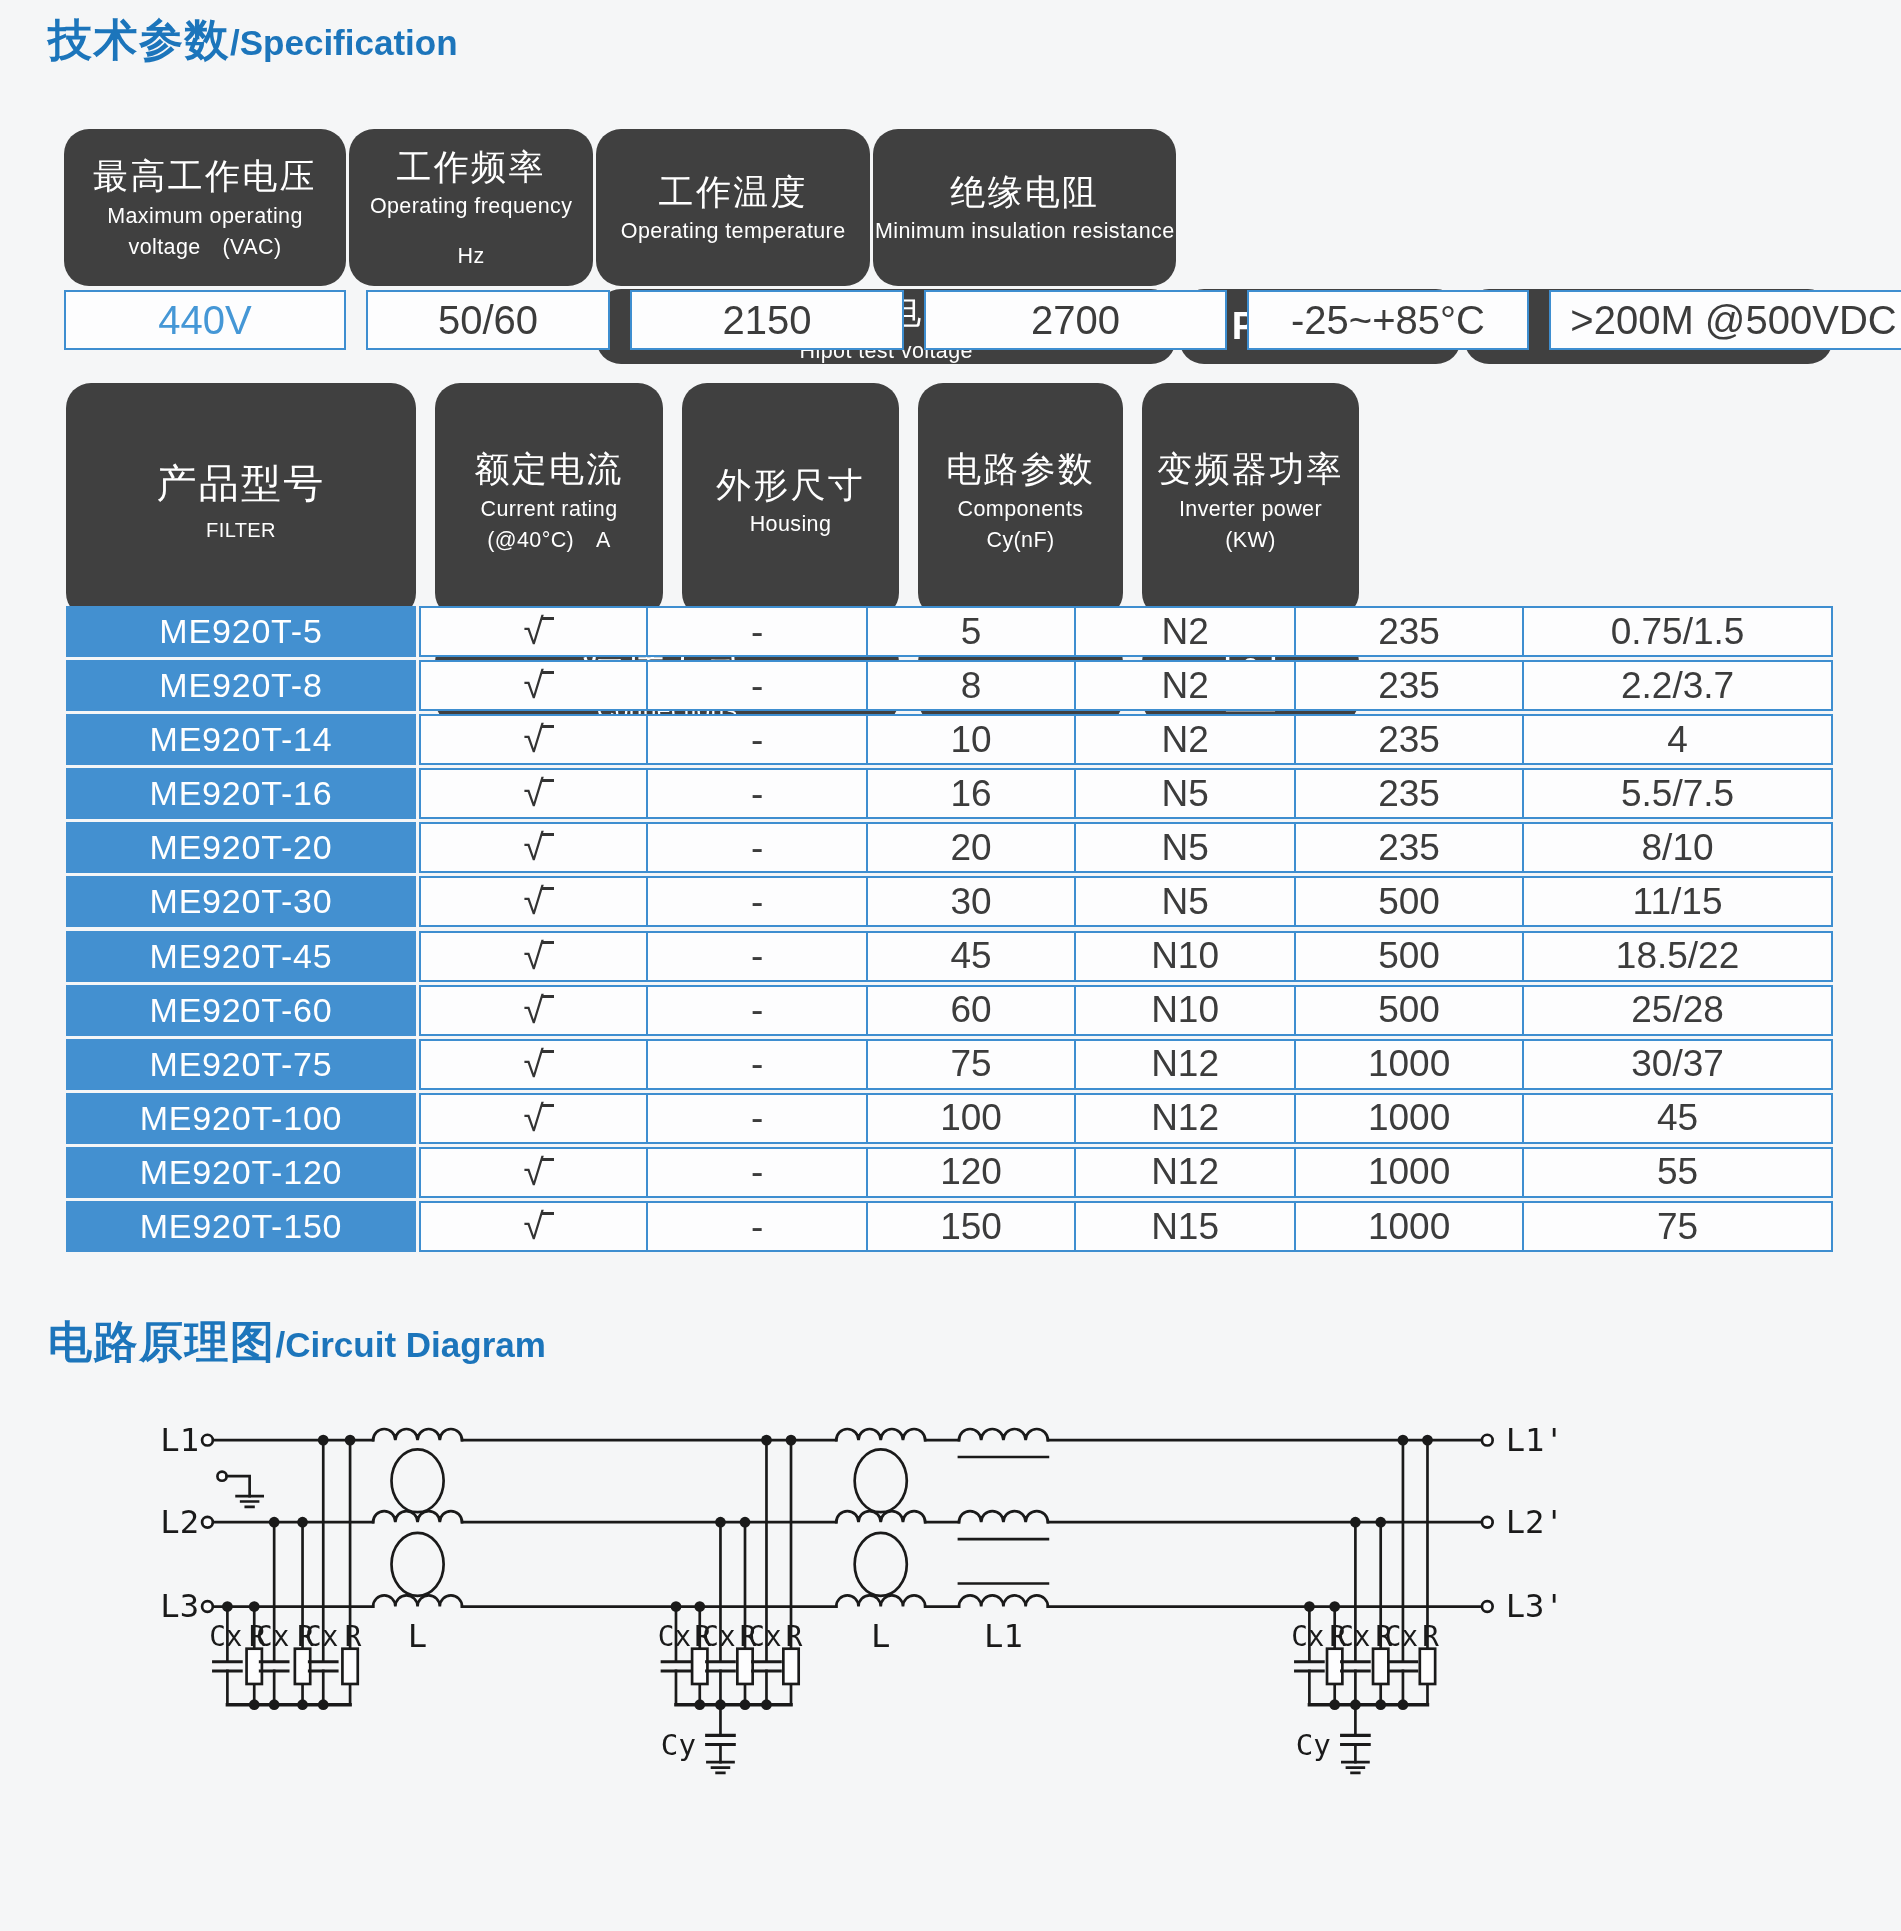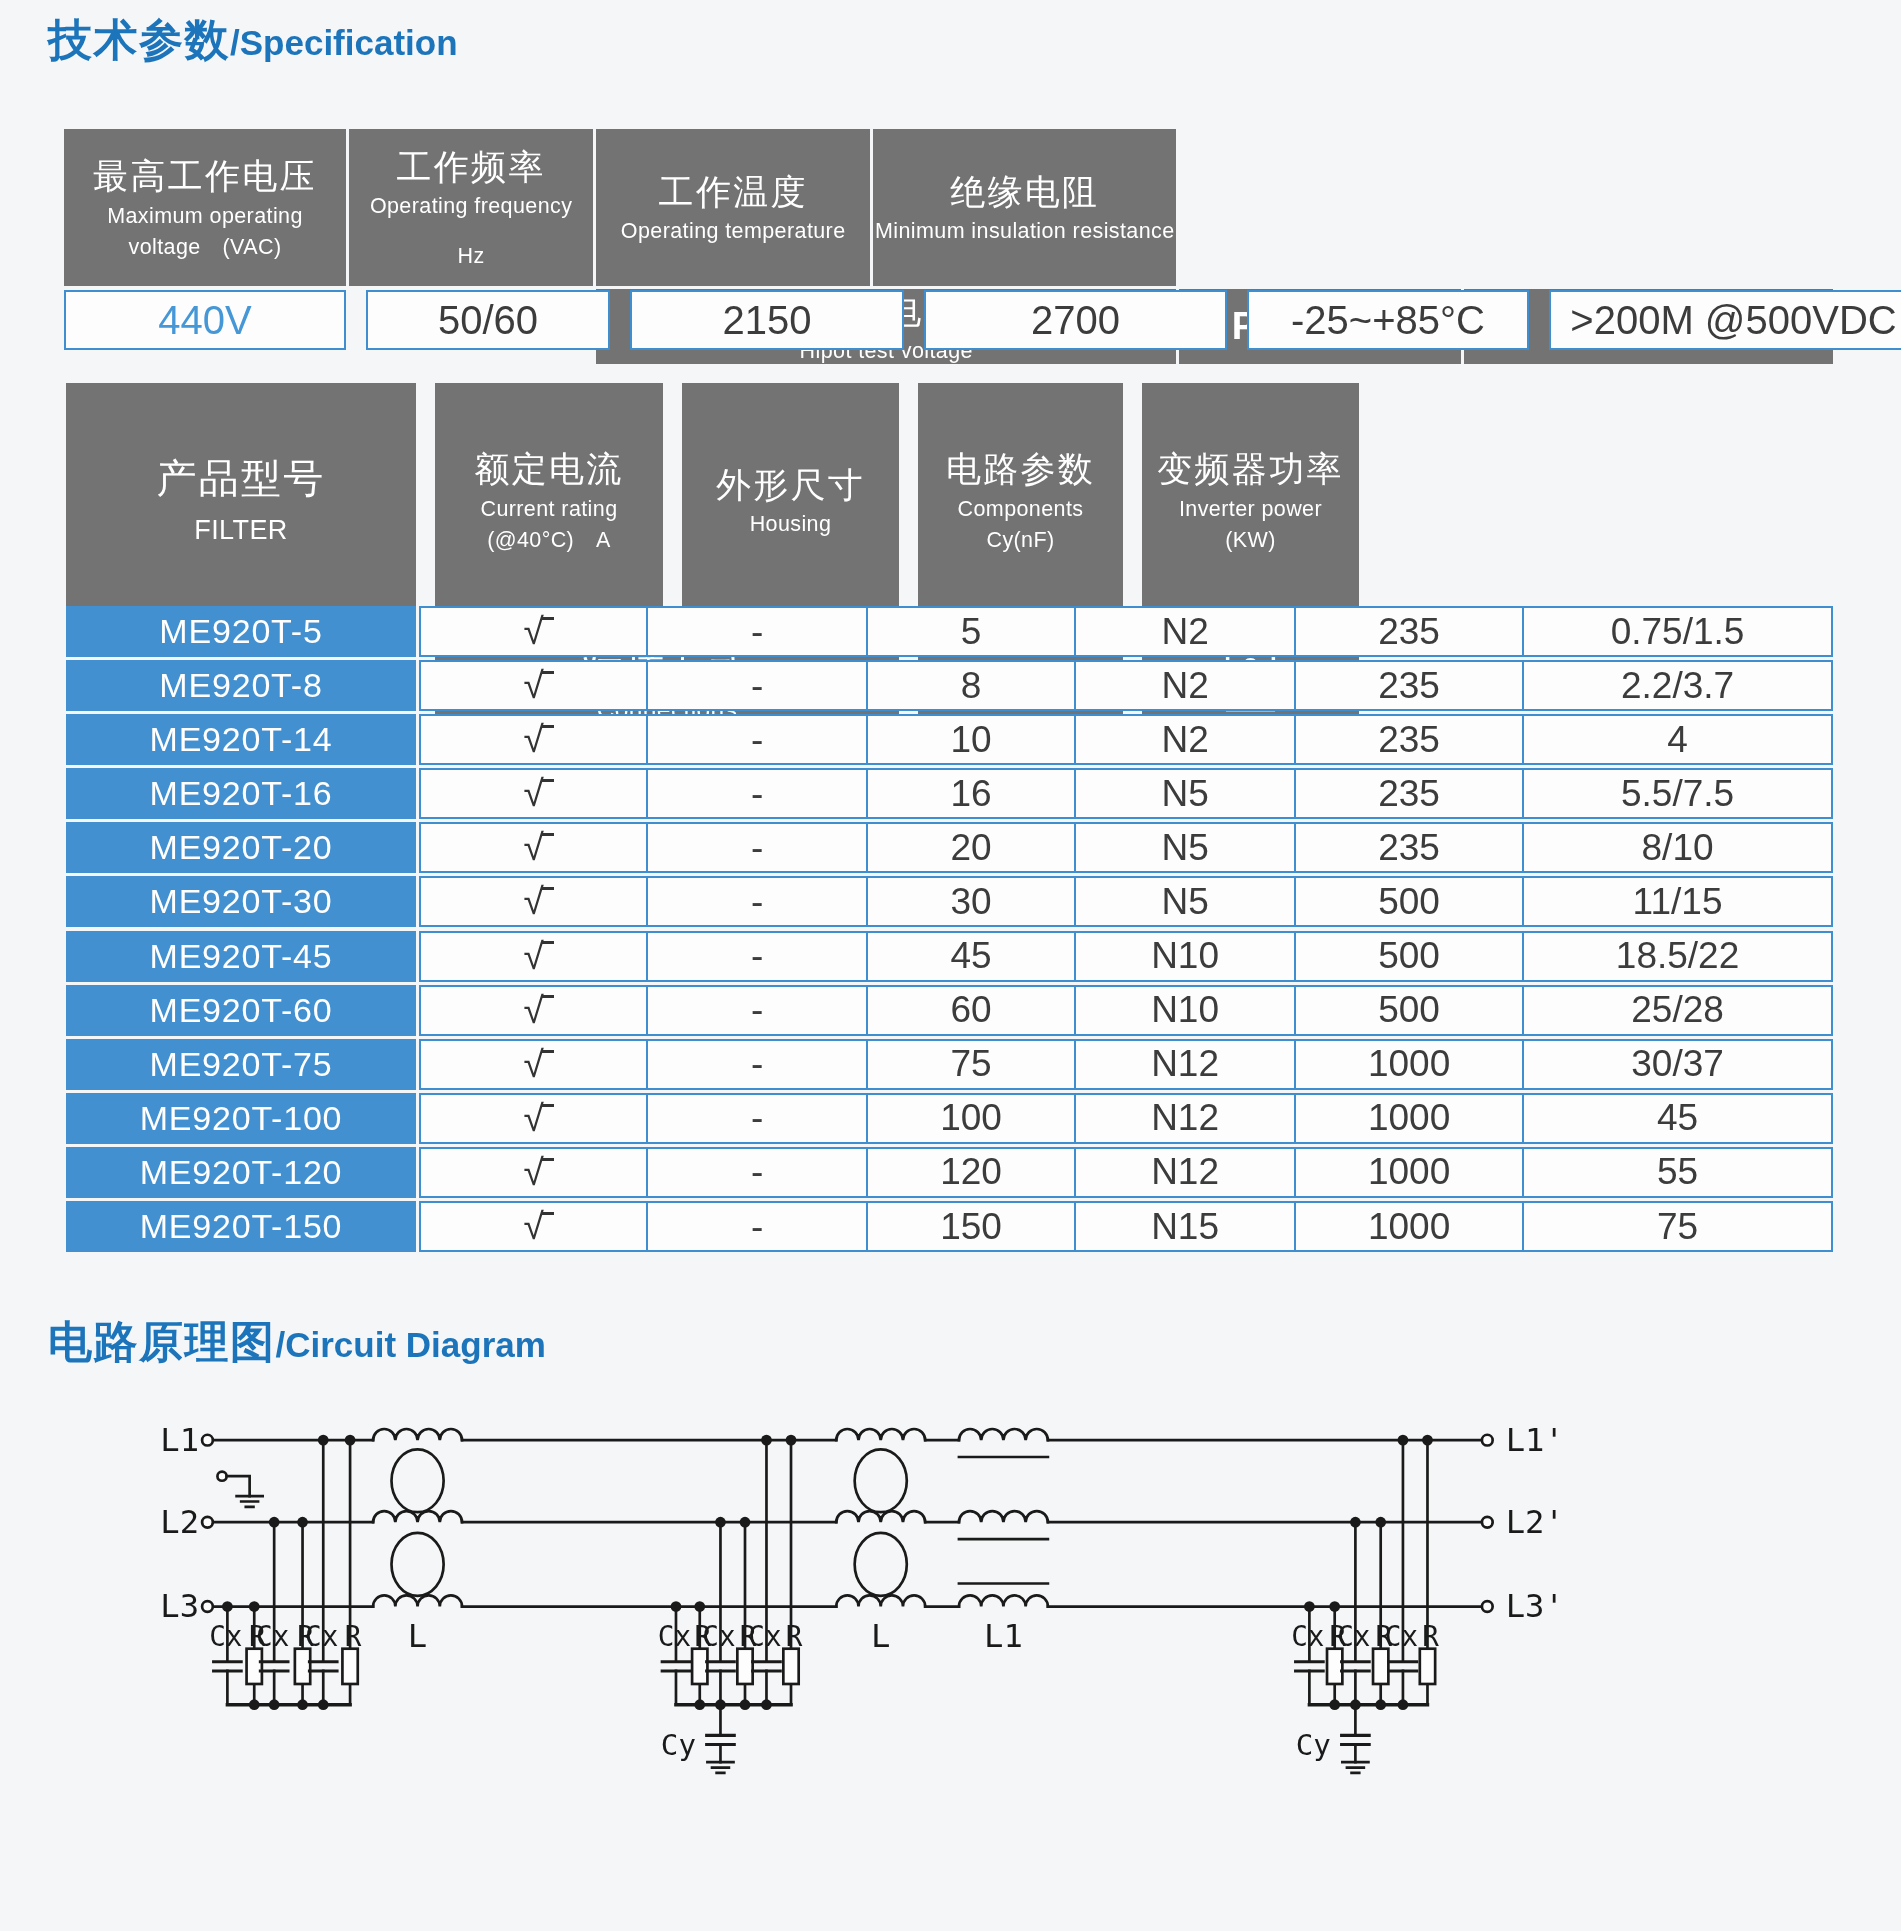--- a/index.html
+++ b/index.html
@@ -11,23 +11,23 @@
   }
   
   .sec-title{position:absolute;left:48px;white-space:nowrap;}
   .sec-title .cn{font-size:44px;font-weight:700;color:#1c75bb;letter-spacing:1.5px;}
   .sec-title .en{font-size:35px;font-weight:600;color:#1c75bb;}
   #spec-title{top:10.7px;}
   #circuit-title{top:1313px;}
 
   
   .hcell{
-    background:#737373;color:#fff;
+    background:#404040;color:#fff;
     display:flex;flex-direction:column;align-items:center;justify-content:center;
-    text-align:center;line-height:1.25;
+    text-align:center;line-height:1.25;border-radius:25px;
   }
   .hcell .cn{font-size:35px;letter-spacing:2.3px;font-weight:500;}
   .hcell .en{font-size:21.5px;font-weight:400;margin-top:4.6px;letter-spacing:0.4px;}
   .hcell .sub-big{font-size:38px;font-weight:600;letter-spacing:0.8px;}
 
   
   #spec-table{
     position:absolute;left:64px;top:129px;width:1770px;
     display:grid;grid-template-columns:282px 244px 274px 303px 282px 369px;
     grid-template-rows:87px 67px;gap:3.1px;
@@ -124,21 +124,21 @@
   <div class="vcell">50/60</div>
   <div class="vcell">2150</div>
   <div class="vcell">2700</div>
   <div class="vcell">-25~+85°C</div>
   <div class="vcell">&gt;200M @500VDC</div>
 </div>
 
 <div id="filter-header">
   <div class="hcell rspan">
     <div class="cn" style="font-size:40px;">产品型号</div>
-    <div class="en" style="font-size:27px;margin-top:10.7px;">FILTER</div>
+    <div class="en" style="font-size:20px;margin-top:10.7px;">FILTER</div>
   </div>
   <div class="hcell" id="filter-conn-main">
     <div class="cn" style="font-size:40px;">端接方式</div>
     <div class="en" style="font-size:24.5px;margin-top:7.7px;">Connections</div>
   </div>
   <div class="hcell">
     <svg width="103" height="44" viewBox="0 0 150 64">
       <rect x="4" y="8" width="142" height="52" rx="3" fill="none" stroke="#fff" stroke-width="5"></rect>
       <line x1="10" y1="2" x2="10" y2="8" stroke="#fff" stroke-width="5"></line>
       <line x1="140" y1="2" x2="140" y2="8" stroke="#fff" stroke-width="5"></line>

